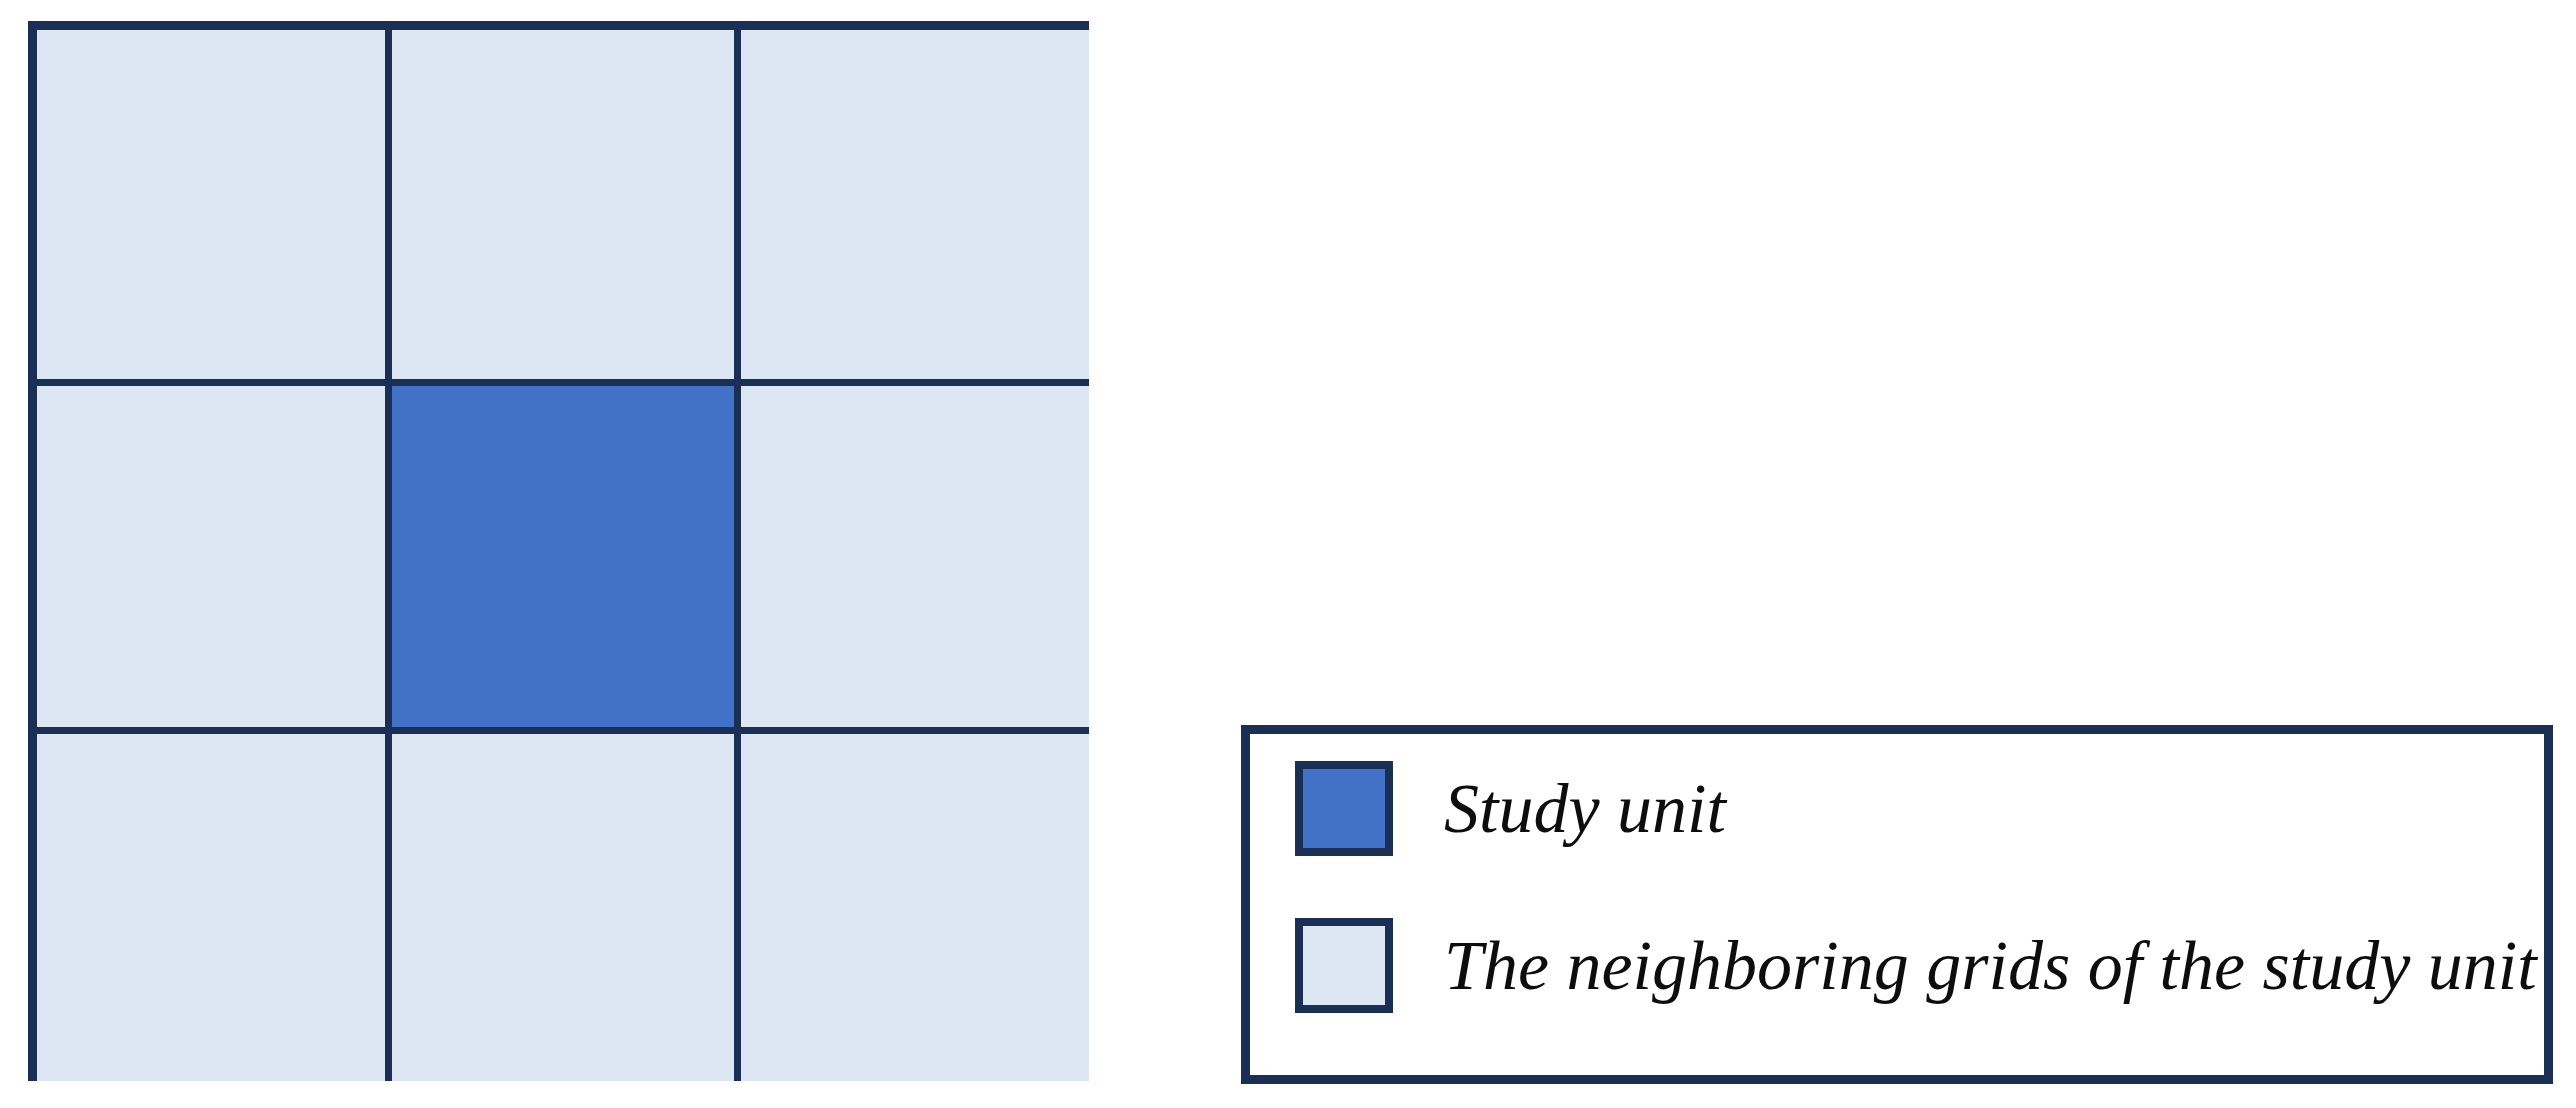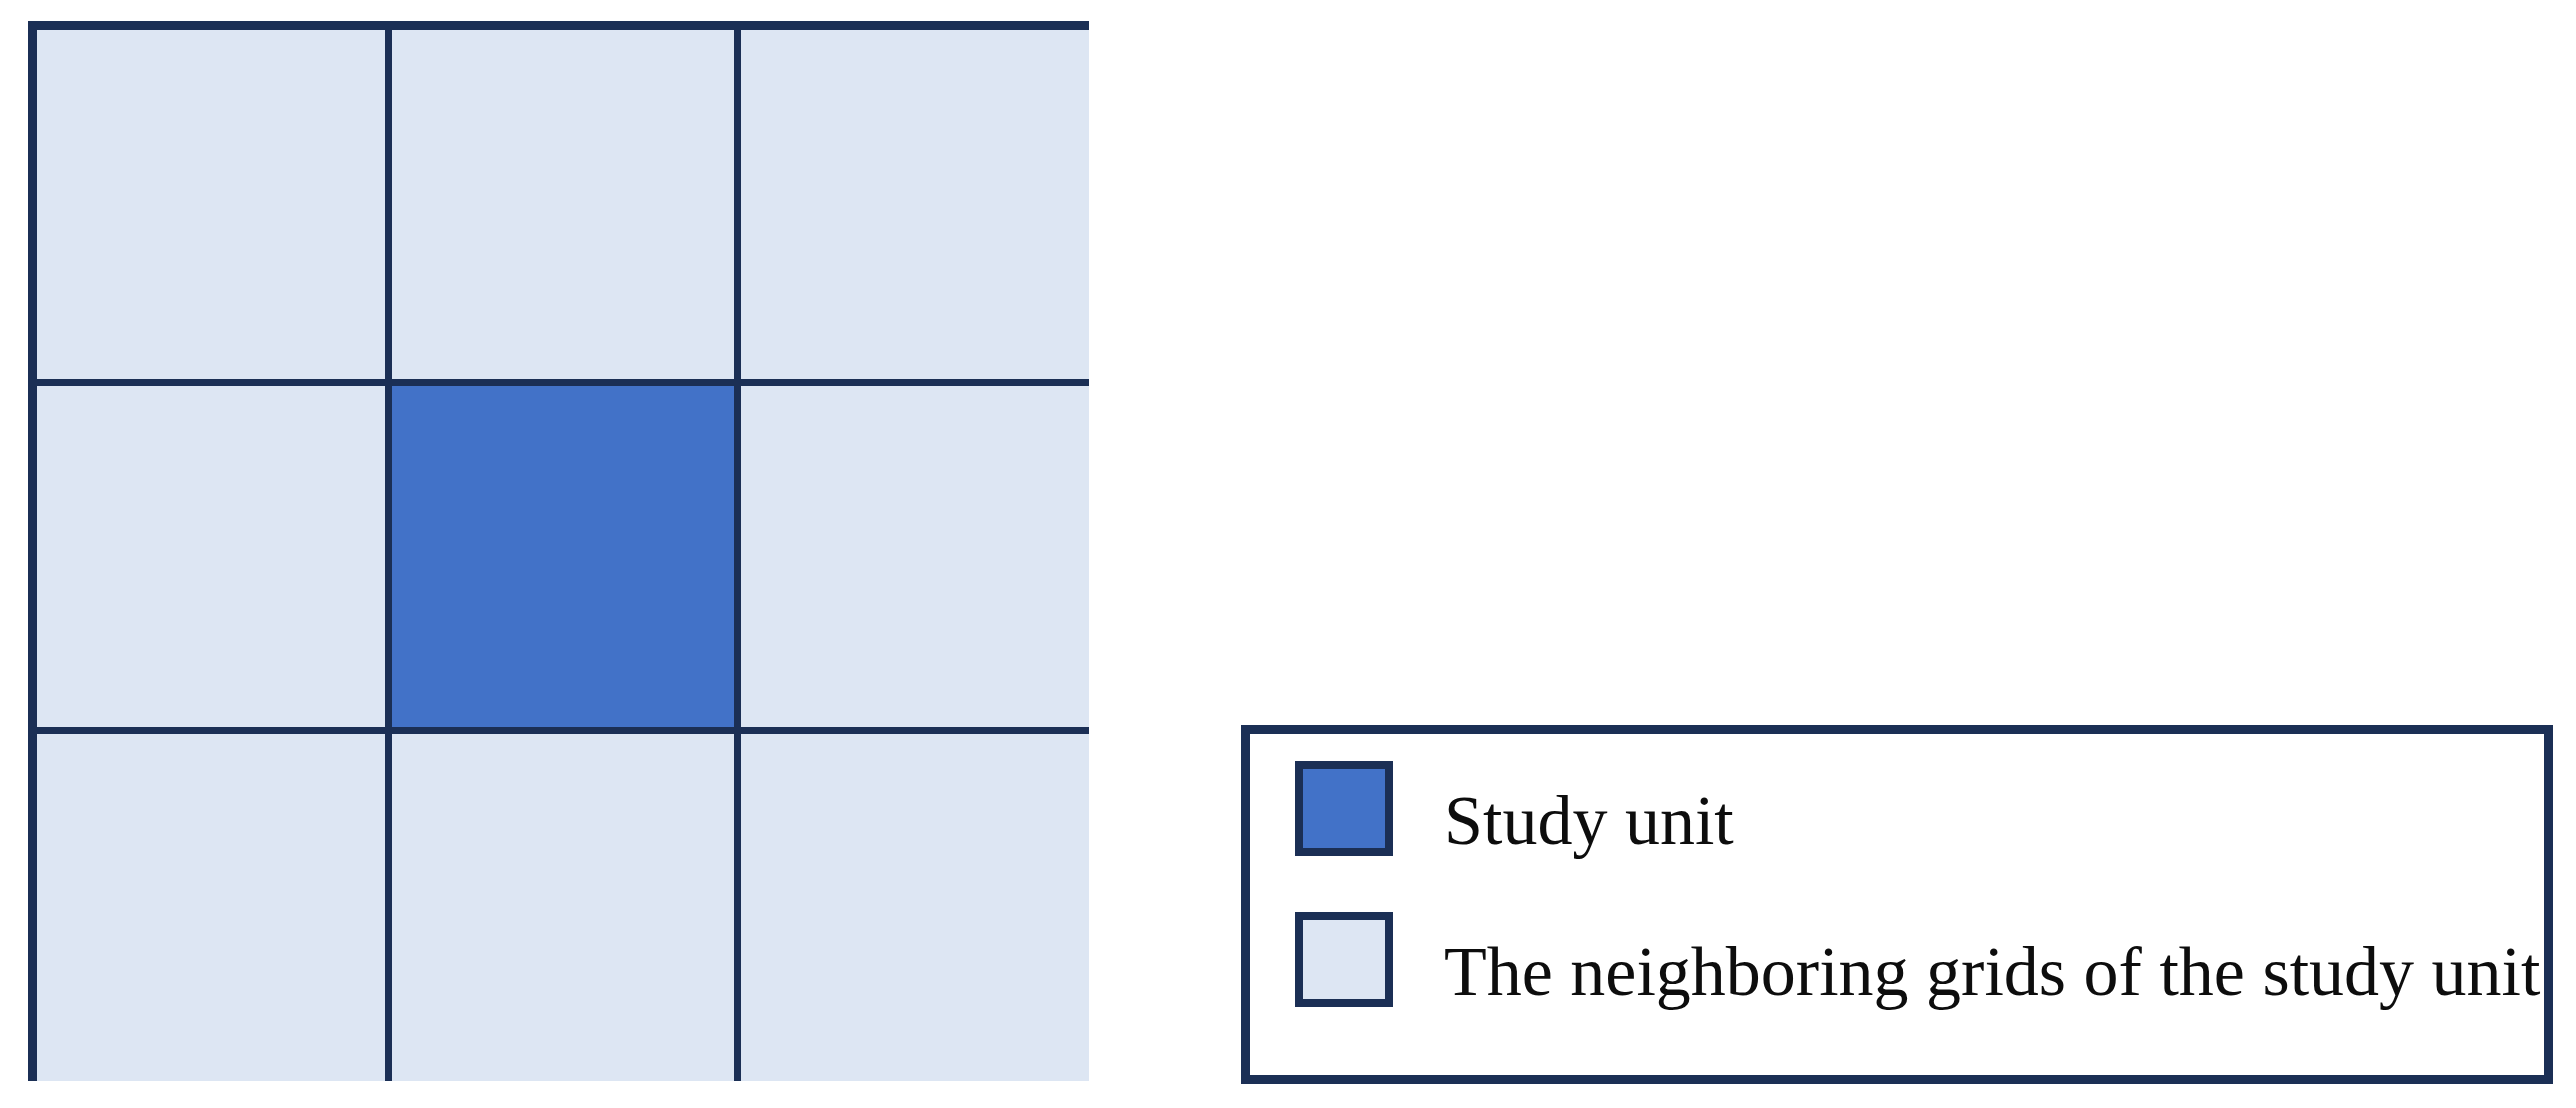--- a/index.html
+++ b/index.html
@@ -50,24 +50,25 @@
     top: 725px;
     width: 1312px;
     height: 359px;
     box-sizing: border-box;
     border: 9px solid #1b2f55;
     background: #ffffff;
   }
   .legend-row {
     position: absolute;
     display: flex;
-    align-items: flex-end;
+    align-items: center;
+    font-style: italic;
   }
   #legend-row-0 { left: 45px; top: 27px; }
-  #legend-row-1 { left: 45px; top: 178px; }
+  #legend-row-1 { left: 45px; top: 184px; }
 
   .legend-swatch {
     width: 98px;
     height: 95px;
     box-sizing: border-box;
     border: 8px solid #1b2f55;
     flex: 0 0 auto;
   }
   .legend-swatch.sw-study { background: #4272c8; }
   .legend-swatch.sw-neighbor { background: #dde6f3; }

